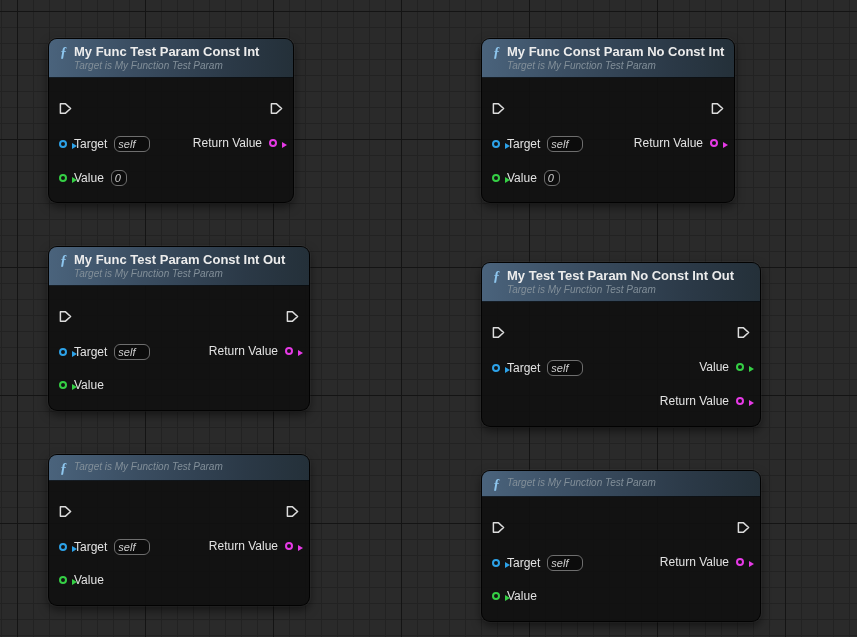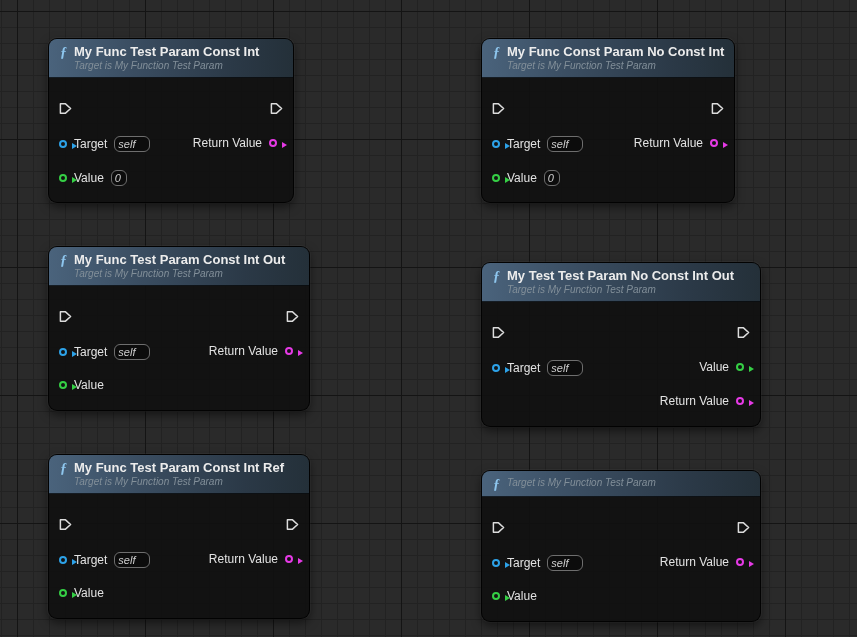--- a/index.html
+++ b/index.html
@@ -274,21 +274,20 @@
         <span class="pin-circle out" style="--pin-color: #e63ae6;"></span>
       </div>
     </div>
   </div>
 </div>
 
 <div class="node" style="left:48px;top:454px;width:262px;">
   <div class="node-header">
     <span class="fn-icon">ƒ</span>
     <div>
-      <div class="node-title">My Func Test Param Const Int Ref</div>
       <div class="node-subtitle">Target is My Function Test Param</div>
     </div>
   </div>
   <div class="node-body">
     <div class="pin-row">
       <span class="exec-pin" style="color: rgb(220, 220, 220);">
         <svg width="13" height="13" viewBox="0 0 14 13">
             <path d="M1.5 1.5 H7 L12.5 6.5 L7 11.5 H1.5 Z" fill="none" stroke="currentColor" stroke-width="1.6" stroke-linejoin="round"></path>
           </svg>
       </span>

